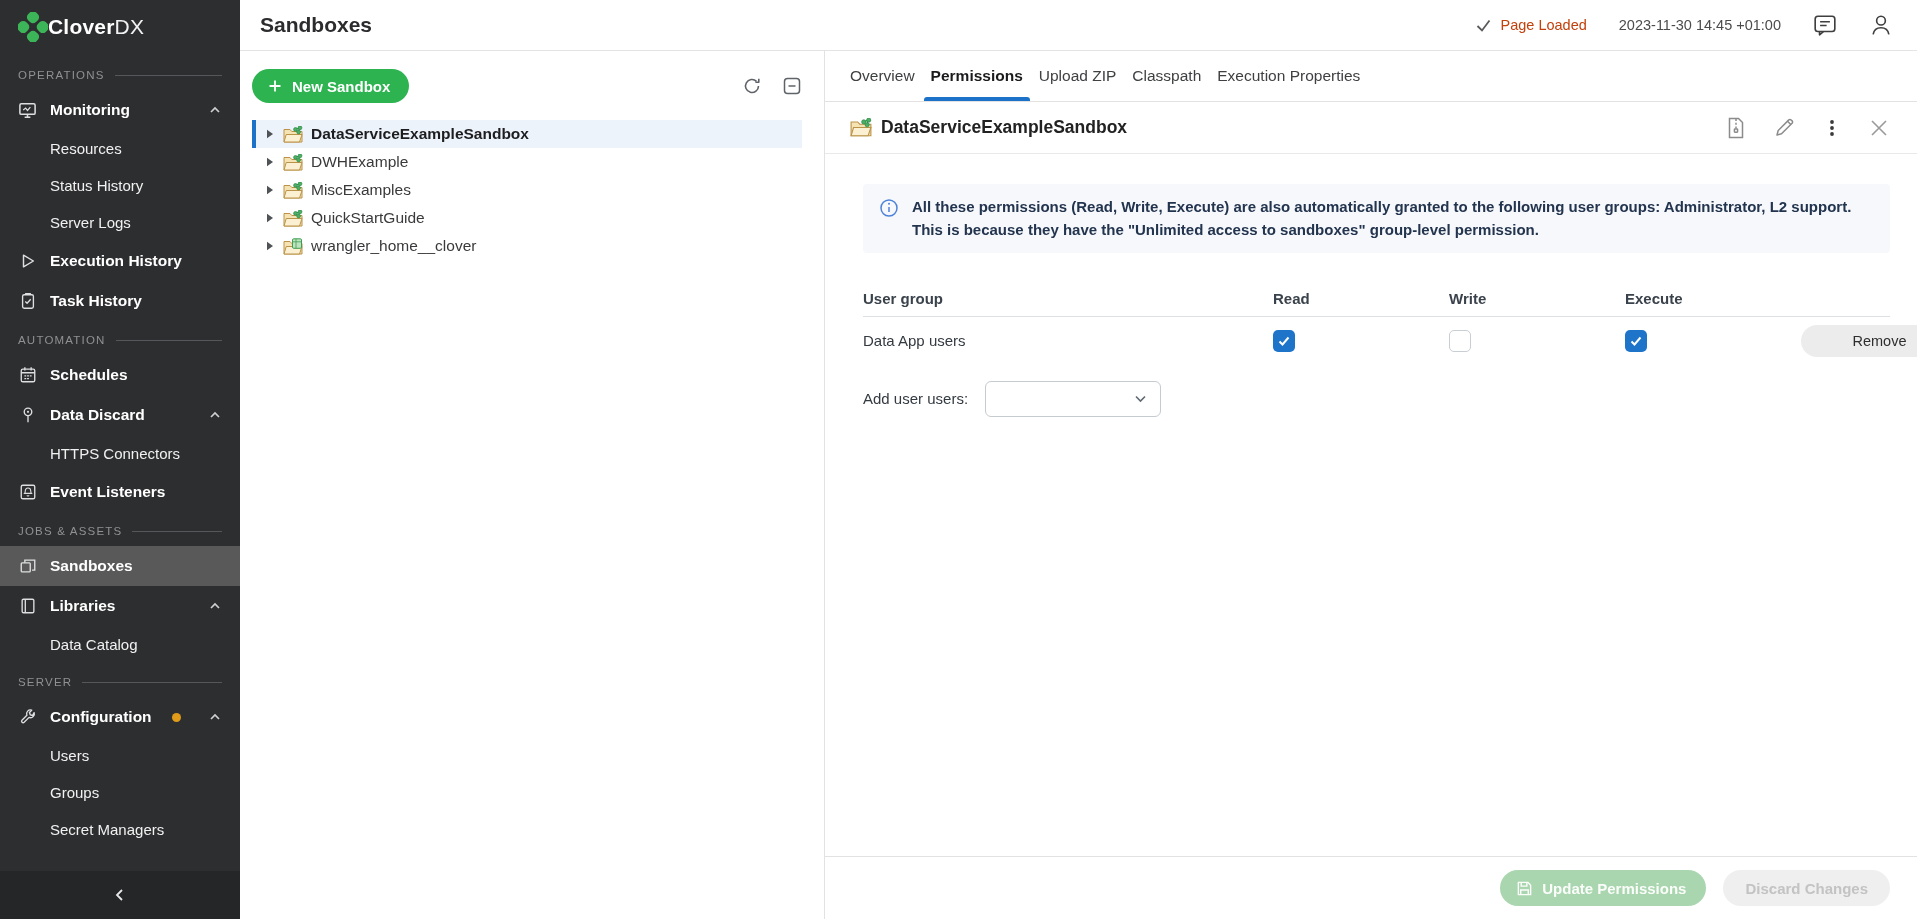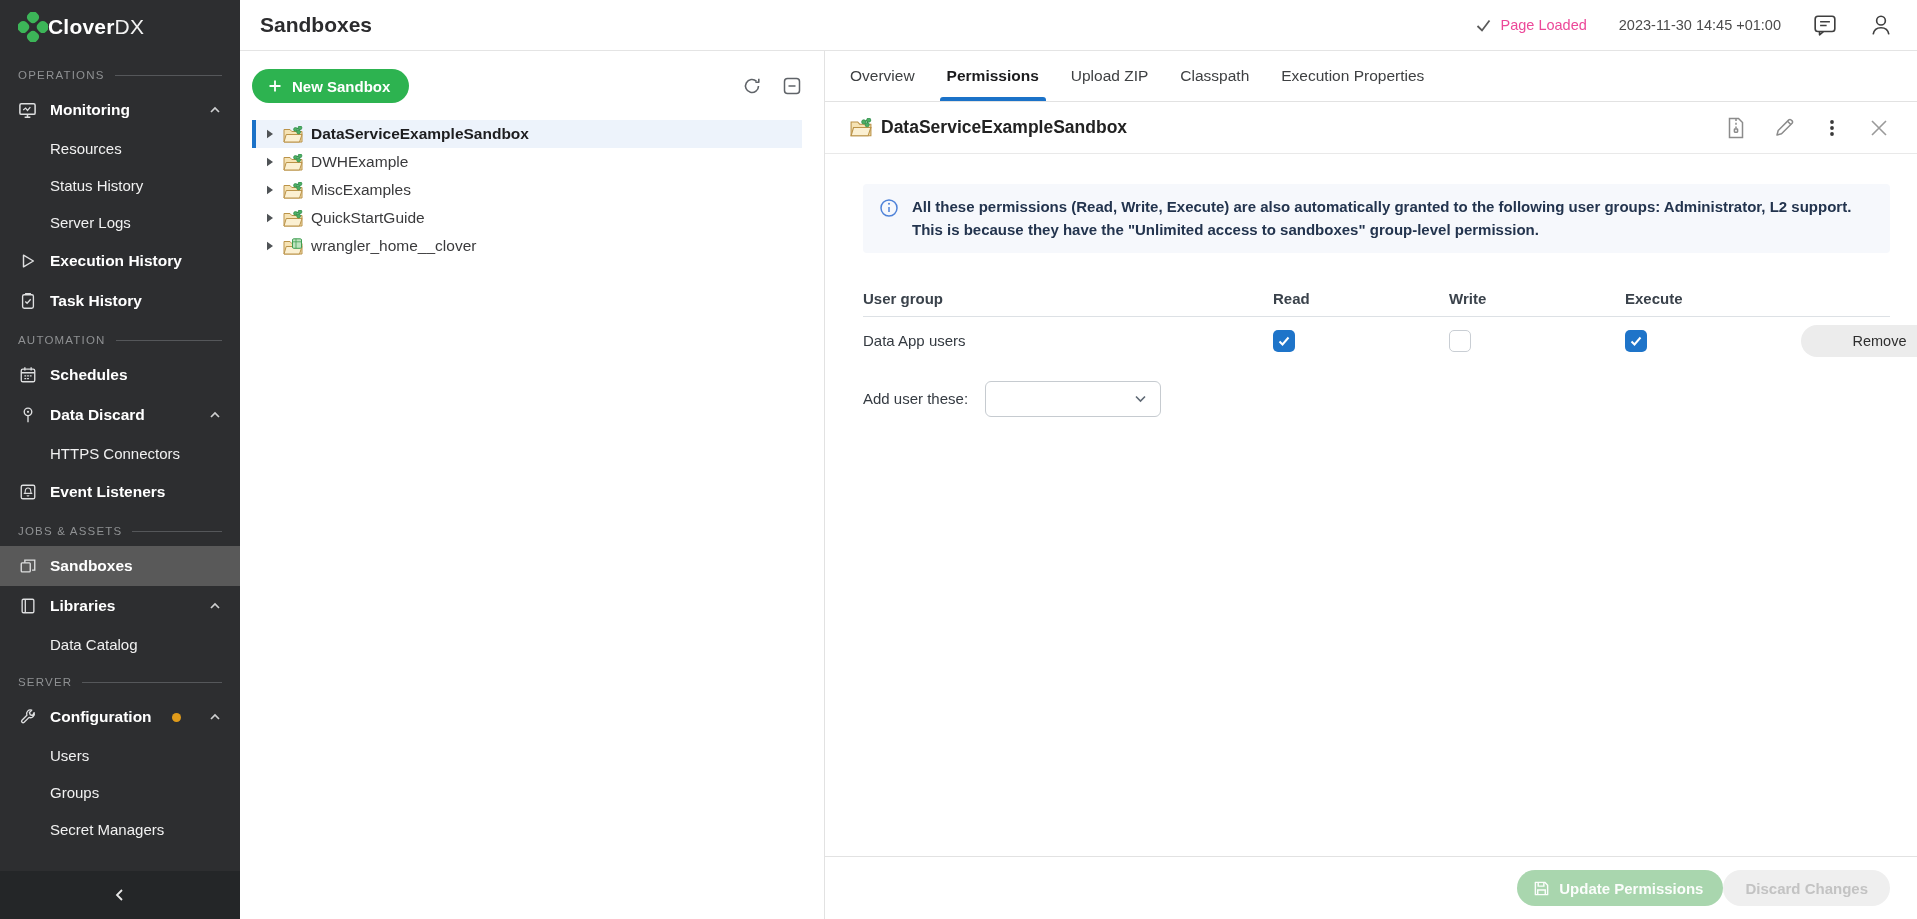--- a/index.html
+++ b/index.html
@@ -22,41 +22,41 @@
   .item .dot { width:9px; height:9px; border-radius:50%; background:#e09b1a; margin-left:auto; }
   .item .dot + .chev { margin-left:14px; }
   .subitem { display:flex; align-items:center; height:37px; padding:0 18px 0 50px; font-size:15px; font-weight:400; color:#f1f1f1; cursor:pointer; }
   .collapse-bar { position:absolute; bottom:0; left:0; width:240px; height:48px; background:#242628; display:flex; align-items:center; justify-content:center; color:#e8e8e8; cursor:pointer; }
 
   
   .main { flex:1; display:flex; flex-direction:column; min-width:0; }
   .topbar { height:51px; flex-shrink:0; border-bottom:1px solid #e4e4e4; display:flex; align-items:center; padding:0 24px 0 20px; background:#fff; }
   .page-title { font-size:21px; font-weight:700; color:#2c2c2e; }
   .topbar-right { margin-left:auto; display:flex; align-items:center; gap:32px; }
-  .status { display:flex; align-items:center; gap:9px; font-size:14.5px; color:#ec4899; }
+  .status { display:flex; align-items:center; gap:9px; font-size:14.5px; color:#c2410c; }
   .timestamp { font-size:14.5px; color:#4c4c4c; }
   .tb-icon { color:#3f3f3f; display:flex; cursor:pointer; }
 
   .content { flex:1; display:flex; min-height:0; }
 
   
   .tree-panel { width:584px; flex-shrink:0; padding:18px 22px 0 12px; background:#fff; }
   .tree-toolbar { display:flex; align-items:center; margin-bottom:17px; }
   .btn-new { height:34px; border:none; border-radius:17px; background:#2db350; color:#fff; font-family:inherit; font-size:15px; font-weight:700; display:inline-flex; align-items:center; gap:9px; padding:0 19px 0 15px; cursor:pointer; }
   .tree-tools { margin-left:auto; display:flex; align-items:center; gap:20px; color:#5f6368; }
   .tree-tools > * { cursor:pointer; display:flex; }
   .tree { display:flex; flex-direction:column; }
   .tree-row { display:flex; align-items:center; gap:8px; height:28px; padding-left:9px; border-left:4px solid transparent; font-size:15.5px; color:#3a3a3c; cursor:pointer; }
   .tree-row.selected { background:#edf3fb; border-left-color:#1b72c8; font-weight:700; color:#1d1d1f; }
   .caret { display:flex; flex-shrink:0; }
   .tree-ic { display:flex; flex-shrink:0; }
 
   
   .detail-panel { flex:1; min-width:0; border-left:1px solid #e2e2e2; display:flex; flex-direction:column; background:#fff; }
-  .tabs { height:51px; flex-shrink:0; display:flex; align-items:stretch; gap:32px; padding-left:25px; border-bottom:1px solid #e2e2e2; }
+  .tabs { height:51px; flex-shrink:0; display:flex; align-items:stretch; gap:16px; padding-left:25px; border-bottom:1px solid #e2e2e2; }
   .tab { display:flex; align-items:center; font-size:15.5px; color:#3e4042; position:relative; cursor:pointer; white-space:nowrap; }
   .tab.active { font-weight:700; color:#1b1b1d; }
   .tab.active::after { content:""; position:absolute; left:-7px; right:-7px; bottom:0; height:4px; background:#1b72c8; border-radius:3px 3px 0 0; }
   .detail-header { height:52px; flex-shrink:0; display:flex; align-items:center; padding:0 28px 0 25px; border-bottom:1px solid #e9e9e9; }
   .detail-title { display:flex; align-items:center; gap:9px; font-size:17.5px; font-weight:700; color:#222; }
   .header-icons { margin-left:auto; display:flex; align-items:center; gap:28px; color:#8b8b8b; }
   .header-icons > * { cursor:pointer; display:flex; }
 
   .detail-body { flex:1; min-height:0; padding:30px 27px 0 38px; overflow:hidden; }
   .info-box { background:#f6f8fc; border-radius:4px; padding:11px 18px 11px 16px; display:flex; gap:13px; }
@@ -72,21 +72,21 @@
   .checkbox { width:22px; height:22px; border-radius:5px; display:flex; align-items:center; justify-content:center; cursor:pointer; }
   .checkbox.checked { background:#1e74c9; color:#fff; }
   .checkbox.unchecked { background:#fff; border:1.5px solid #c9ced4; color:transparent; }
   .btn-remove { justify-self:end; width:157px; height:32px; border:none; border-radius:16px; background:#ececec; color:#2e2e2e; font-family:inherit; font-size:14.5px; font-weight:500; cursor:pointer; }
 
   .add-row { display:flex; align-items:center; gap:17px; margin-top:16px; }
   .add-label { font-size:15px; color:#343a41; }
   .select { width:176px; height:36px; border:1px solid #c6cbd0; border-radius:6px; background:#fff; display:flex; align-items:center; justify-content:flex-end; padding:0 12px; color:#5f6974; cursor:pointer; }
   .select .sel-val { flex:1; font-size:15px; color:#343a41; }
 
-  .detail-footer { flex-shrink:0; height:63px; border-top:1px solid #e2e2e2; display:flex; align-items:center; justify-content:flex-end; padding:0 27px; }
+  .detail-footer { flex-shrink:0; height:63px; border-top:1px solid #e2e2e2; display:flex; align-items:center; justify-content:flex-end; gap:17px; padding:0 27px; }
   .btn-update { height:36px; border:none; border-radius:18px; background:#a9d6ae; color:#fbfdfb; font-family:inherit; font-size:15px; font-weight:700; display:inline-flex; align-items:center; gap:9px; padding:0 20px 0 16px; cursor:default; }
   .btn-discard { height:36px; border:none; border-radius:18px; background:#efefef; color:#c3c3c3; font-family:inherit; font-size:15px; font-weight:700; padding:0 22px; cursor:default; }
 </style>
 </head>
 <body>
 
 <div class="app">
 
   <aside class="sidebar">
     <div class="logo">
@@ -504,21 +504,21 @@
                     <svg width="14" height="14" viewBox="0 0 14 14" fill="none" stroke="currentColor" stroke-width="2">
                       <path d="M2.5 7.5l3 3 6-7"></path>
                     </svg>
                   </span>
                 </div>
               <button class="btn-remove">Remove</button>
             </div>
           </div>
 
           <div class="add-row">
-            <span class="add-label">Add user these:</span>
+            <span class="add-label">Add user users:</span>
             <div class="select">
               <span class="sel-val"></span>
               <span style="display:flex">
                   <svg width="15" height="15" viewBox="0 0 15 15" fill="none" stroke="#5f6974" stroke-width="1.6">
                     <path d="M3 5.5l4.5 4.5L12 5.5"></path>
                   </svg>
                 </span>
             </div>
           </div>
 

